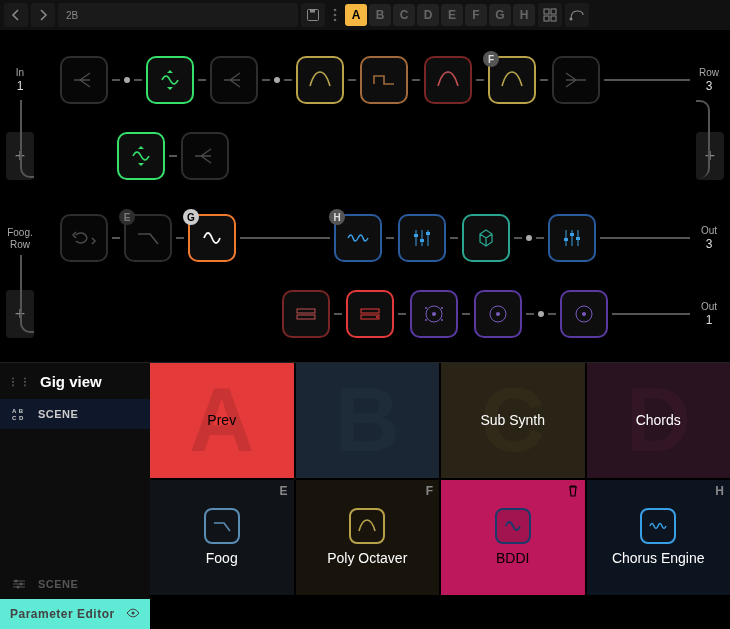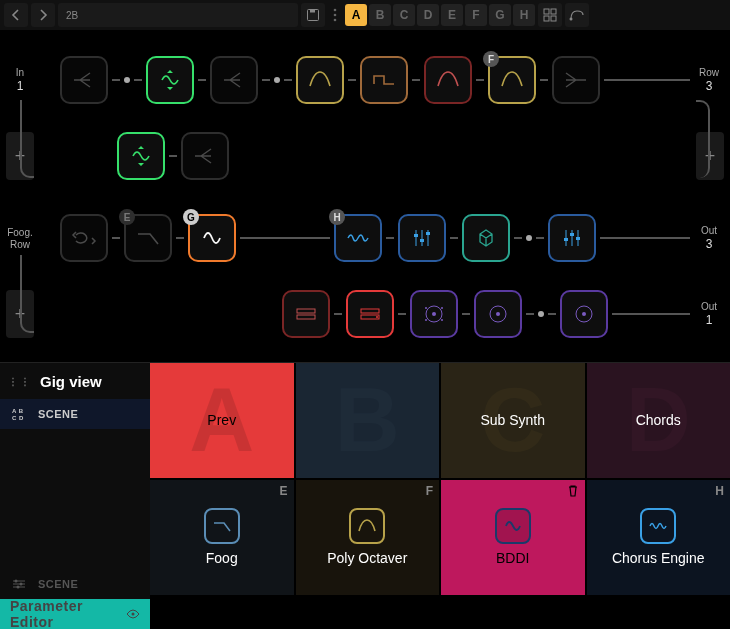--- a/index.html
+++ b/index.html
@@ -126,21 +126,21 @@
     height:36px;display:flex;align-items:center;padding:0 8px;gap:8px;
     color:#fff;font-weight:700;font-size:15px;
   }
   .dots{color:#666;letter-spacing:2px;font-size:10px;}
   .side-group{background:#0f172a;margin:0 0 2px 0;}
   .side-item{
     height:30px;display:flex;align-items:center;gap:10px;
     padding:0 10px;color:#ccc;font-size:11px;font-weight:600;letter-spacing:0.5px;
   }
   .side-item.dim{color:#555;background:#0d0d0d;}
-  .side-item.dimmer{color:#444;background:#14b8a6;font-size:14px;}
+  .side-item.dimmer{color:#444;background:#5eead4;font-size:12px;}
   .side-icon{width:18px;display:flex;align-items:center;justify-content:center;color:#888;}
   .stomp-grid {
     flex:1;display:grid;
     grid-template-columns:repeat(4,1fr);
     grid-template-rows:115px 115px;
     gap:2px;background:#000;
   }
   .stomp {
     position:relative;display:flex;flex-direction:column;
     align-items:center;justify-content:center;

